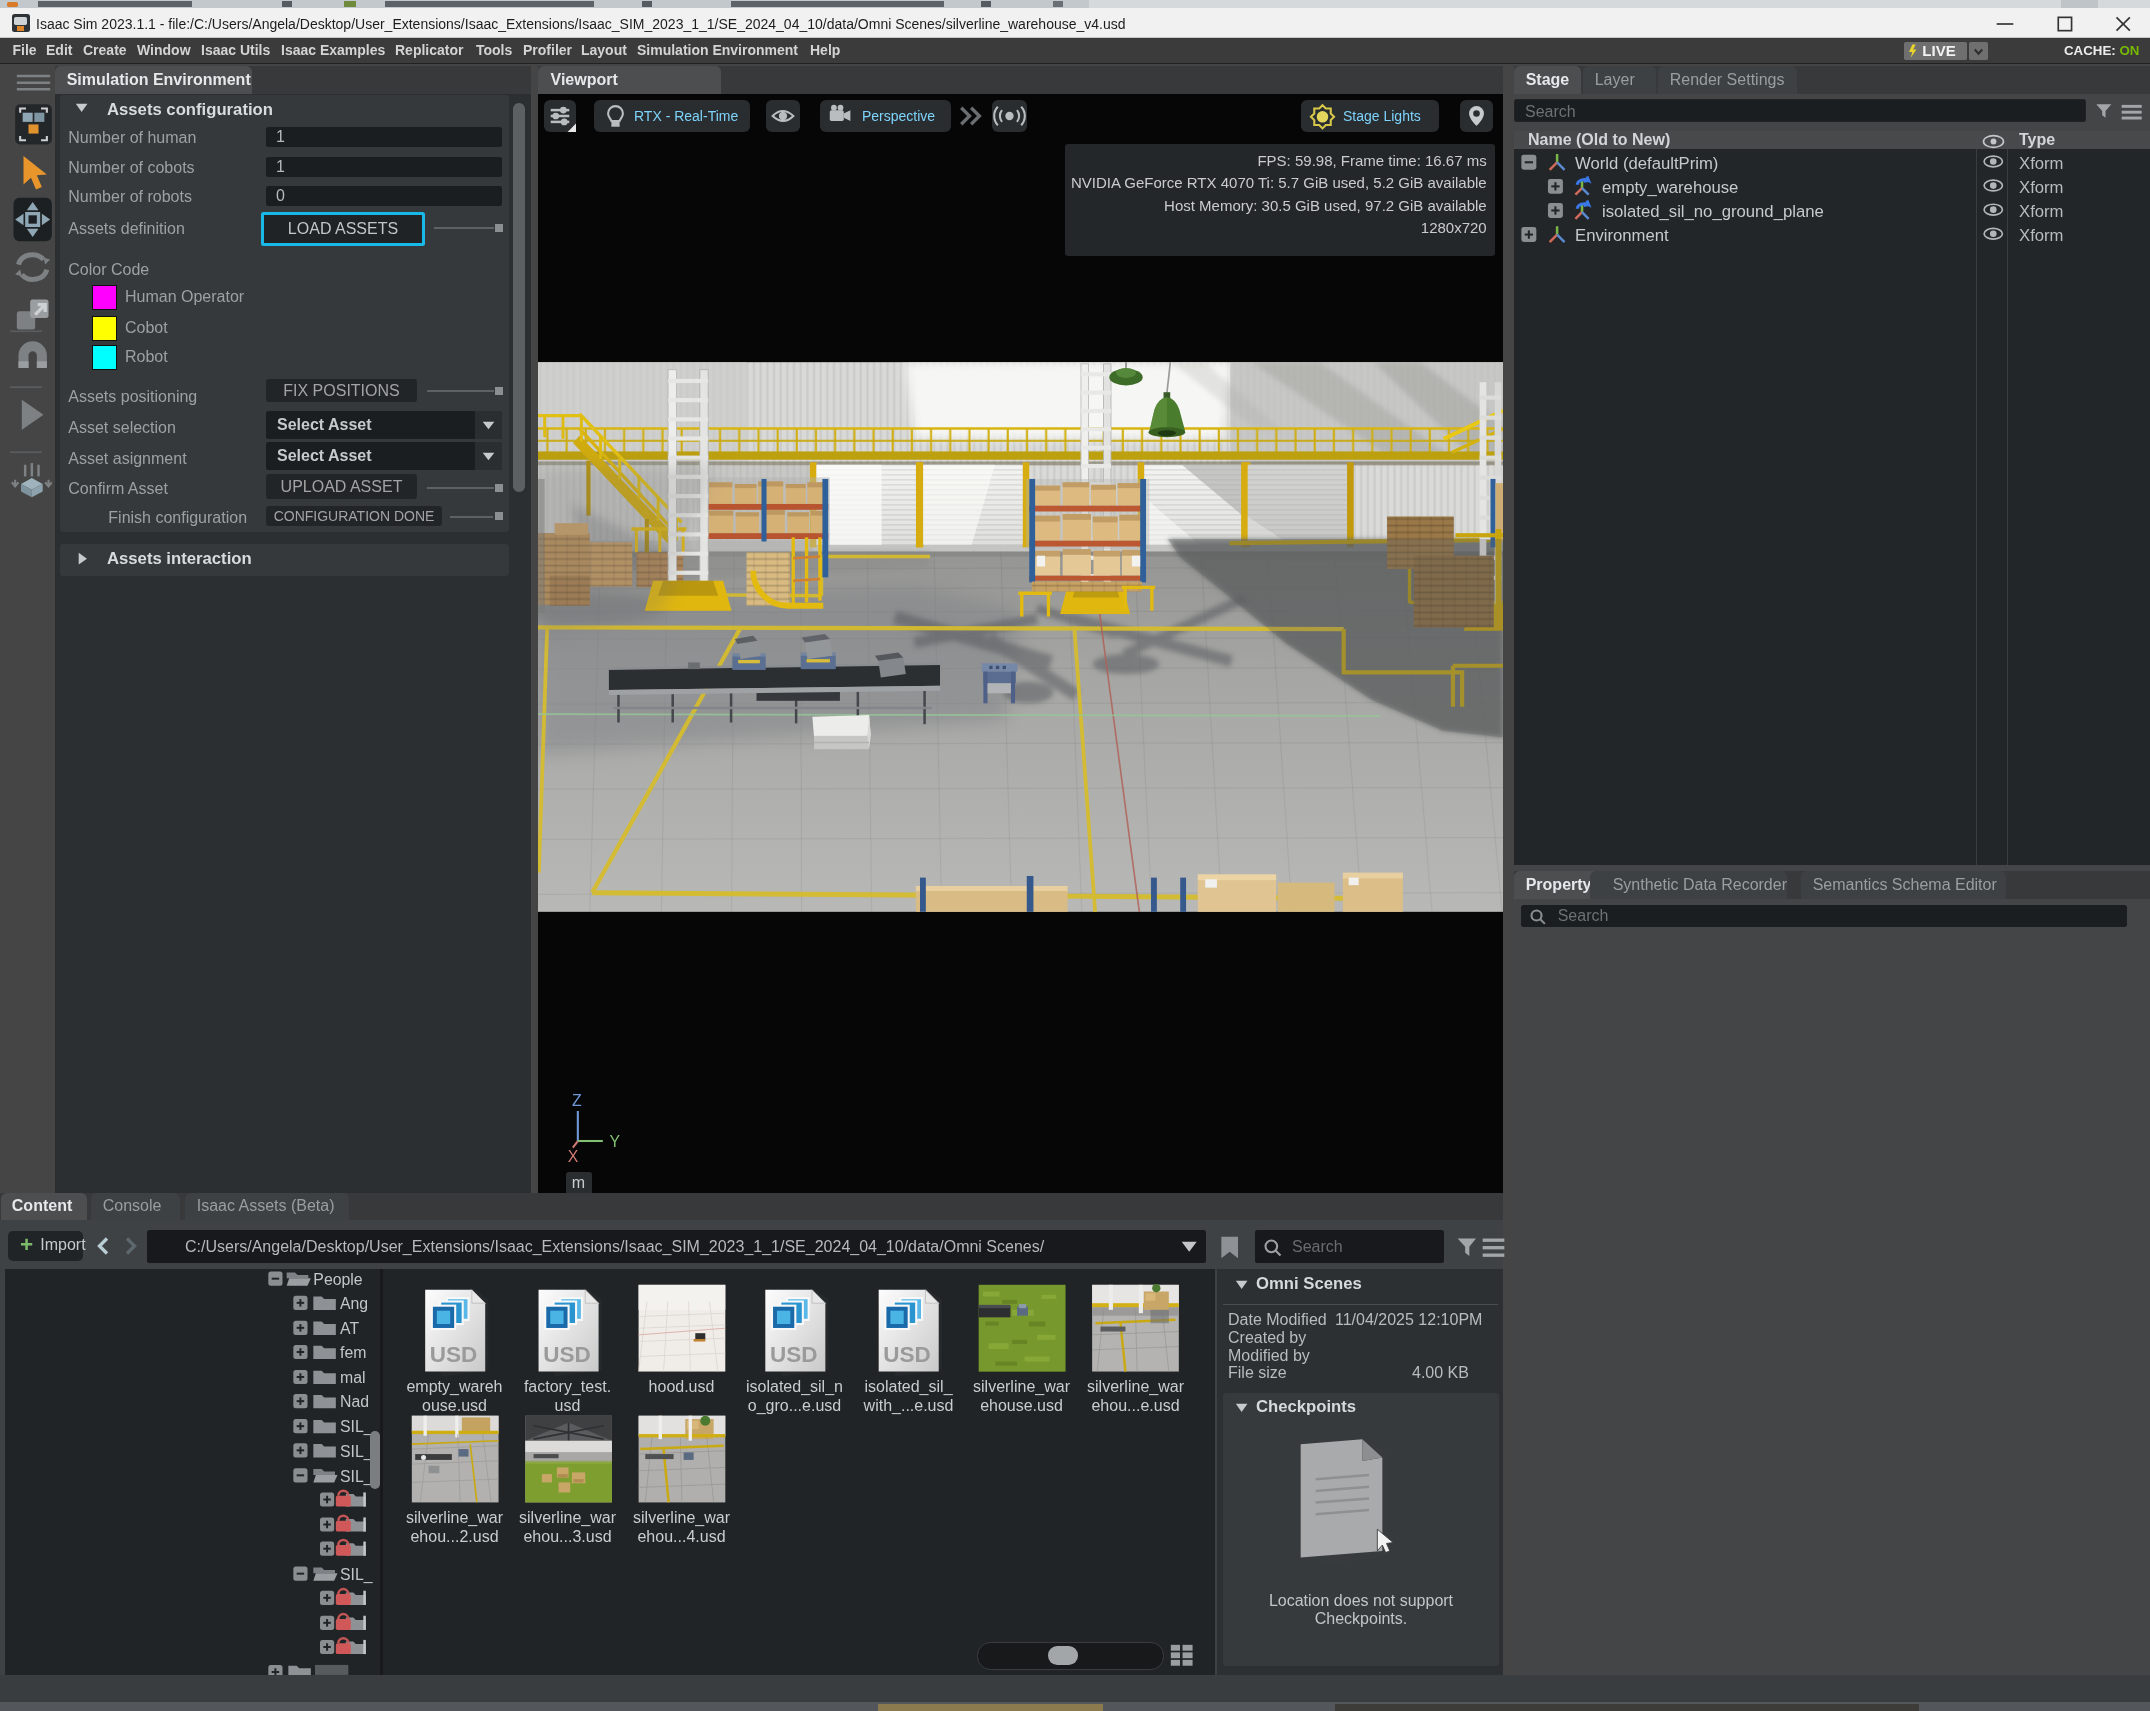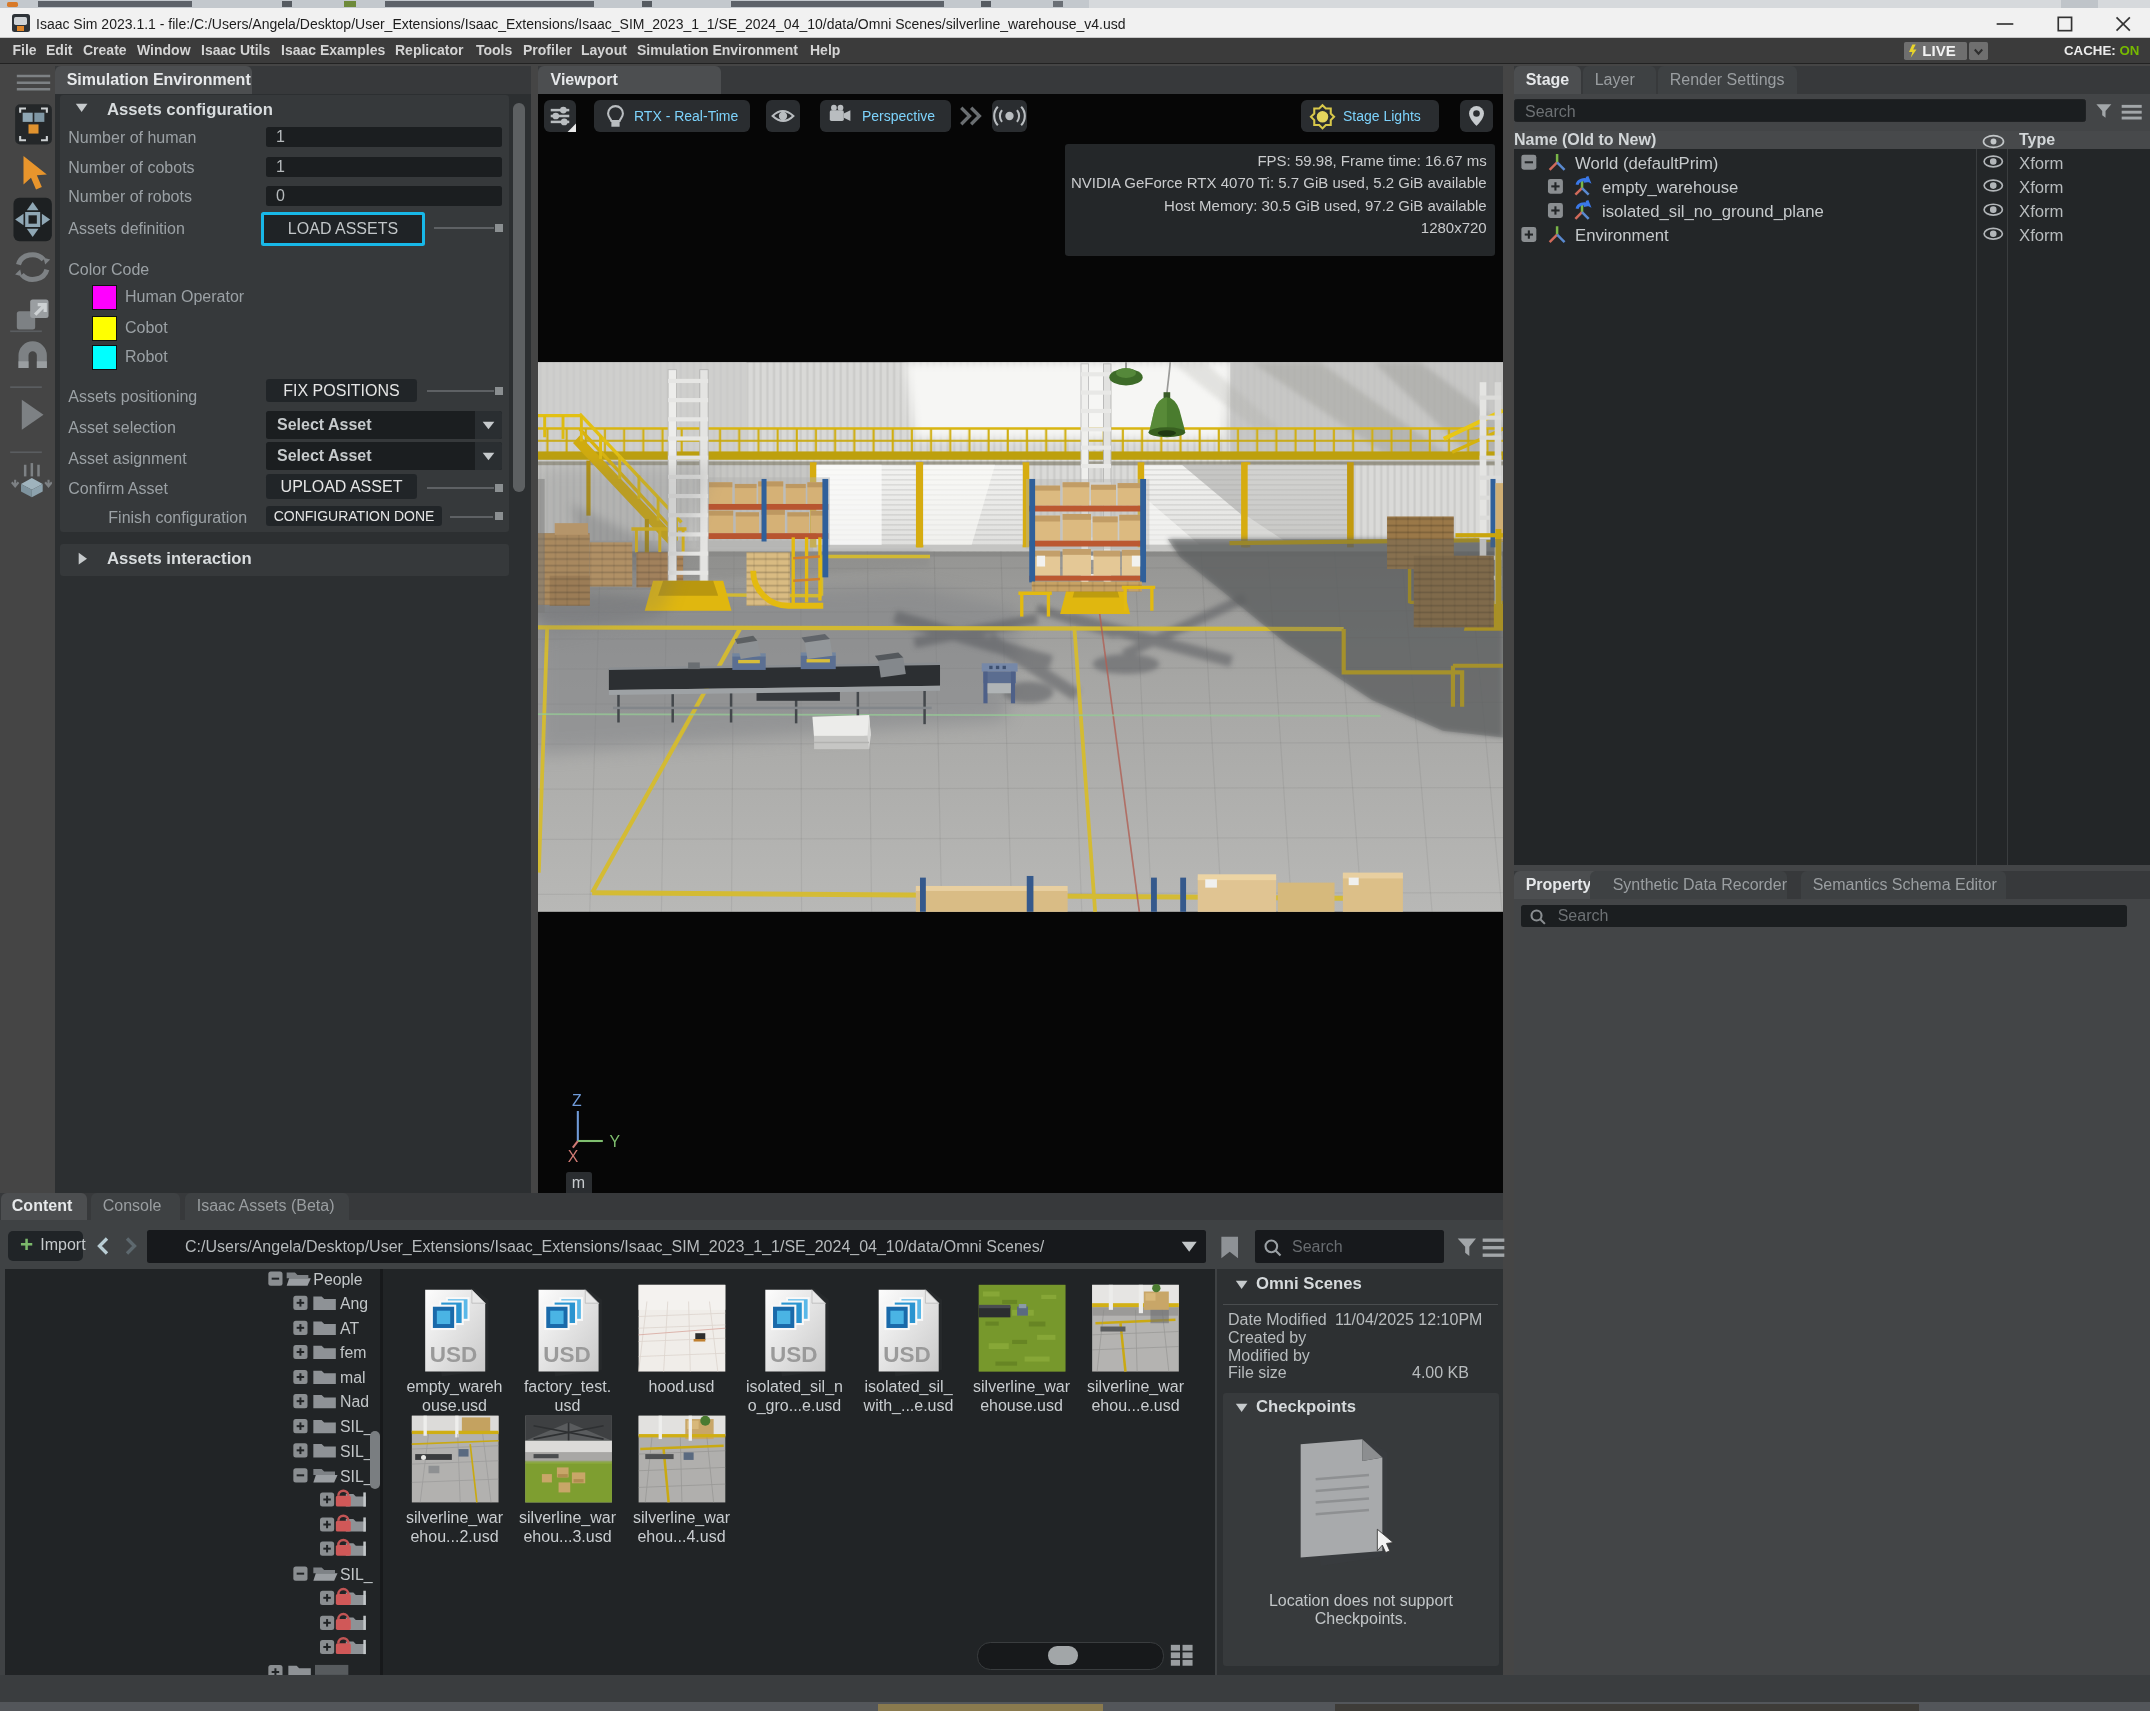--- a/index.html
+++ b/index.html
@@ -10,21 +10,21 @@
 #topstrip{left:0;top:0;width:2151px;height:8.3px;background:#d6d9dc;}
 #titlebar{left:0;top:8.3px;width:2151px;height:30px;background:#f1f1f1;border-bottom:0.8px solid #c8c8c8;}
 #titlebar .ttl{position:absolute;left:36px;top:7.5px;font-size:14px;color:#1c1c1c;white-space:nowrap;}
 #menubar{left:0;top:38px;width:2151px;height:26px;background:#3b3b3b;border-bottom:1.7px solid #222;}
 .mi{position:absolute;top:4.2px;font-size:14px;font-weight:700;color:#d4d4d4;white-space:nowrap;}
 
 .tab{position:absolute;height:28px;border-radius:5.8px 5.8px 0 0;font-size:16px;line-height:28px;white-space:nowrap;overflow:hidden;}
 .tab.on{background:#4c4e50;color:#e6e8ea;font-weight:700;}
 .tab.off{background:#3e4143;color:#9a9ea1;}
 .field{position:absolute;background:#1b1e20;border-radius:2.5px;color:#b6babc;font-size:16px;}
-.btn{position:absolute;background:#212528;border-radius:3.3px;color:#e5e5e5;font-size:16px;text-align:center;}
+.btn{position:absolute;background:#212528;border-radius:3.3px;color:#a3a3a3;font-size:16px;text-align:center;}
 .lbl{position:absolute;color:#9ba1a5;font-size:16px;white-space:nowrap;}
 .sline{position:absolute;height:1.7px;background:#5e6164;}
 .sdot{position:absolute;width:8.3px;height:8.3px;background:#8b8f91;}
 
 #ltoolbar{left:0;top:66px;width:52px;height:1127px;background:#454545;}
 
 #lptabrow{left:55px;top:66px;width:476px;height:28px;background:#37393b;}
 #lpanel{left:55px;top:94px;width:476px;height:1099px;background:#2c2f31;}
 #vptabrow{left:538px;top:66px;width:965px;height:28px;background:#37393b;}
 #viewport{left:538px;top:94px;width:965px;height:1102px;background:#060606;}
@@ -732,21 +732,21 @@
       </svg>
   <svg class="abs" style="left:606px;top:37px;" width="23.4" height="18.4" viewBox="0 0 28 22">
         <g stroke="#a2a6a9" stroke-width="3.5">
           <line x1="2" y1="4" x2="26" y2="4"></line>
           <line x1="2" y1="11" x2="26" y2="11"></line>
           <line x1="2" y1="18" x2="26" y2="18"></line>
         </g>
       </svg>
 
   <div class="abs" style="left:0;top:65px;width:637px;height:18.4px;background:#47494b;font-size:16px;font-weight:700;color:#d2d6d8;">
-    <span class="abs" style="left:0;top:0;">Name (Old to New)</span>
+    <span class="abs" style="left:14px;top:0;">Name (Old to New)</span>
     <span class="abs" style="left:505px;top:0;">Type</span>
     <svg class="abs" style="left:467px;top:2.5px;" width="25" height="15" viewBox="0 0 30 18">
           <ellipse cx="15" cy="9" rx="12" ry="7" fill="none" stroke="#c2c6c8" stroke-width="2"></ellipse>
           <circle cx="15" cy="9" r="3.5" fill="#c2c6c8"></circle>
         </svg>
   </div>
 
   <div class="abs" style="left:0;top:83px;width:637px;height:716px;background:#232628;">
     <div class="abs" style="left:462px;top:0;width:0.8px;height:716px;background:#3a3d3f;"></div>
     <div class="abs" style="left:493px;top:0;width:0.8px;height:716px;background:#3a3d3f;"></div>

